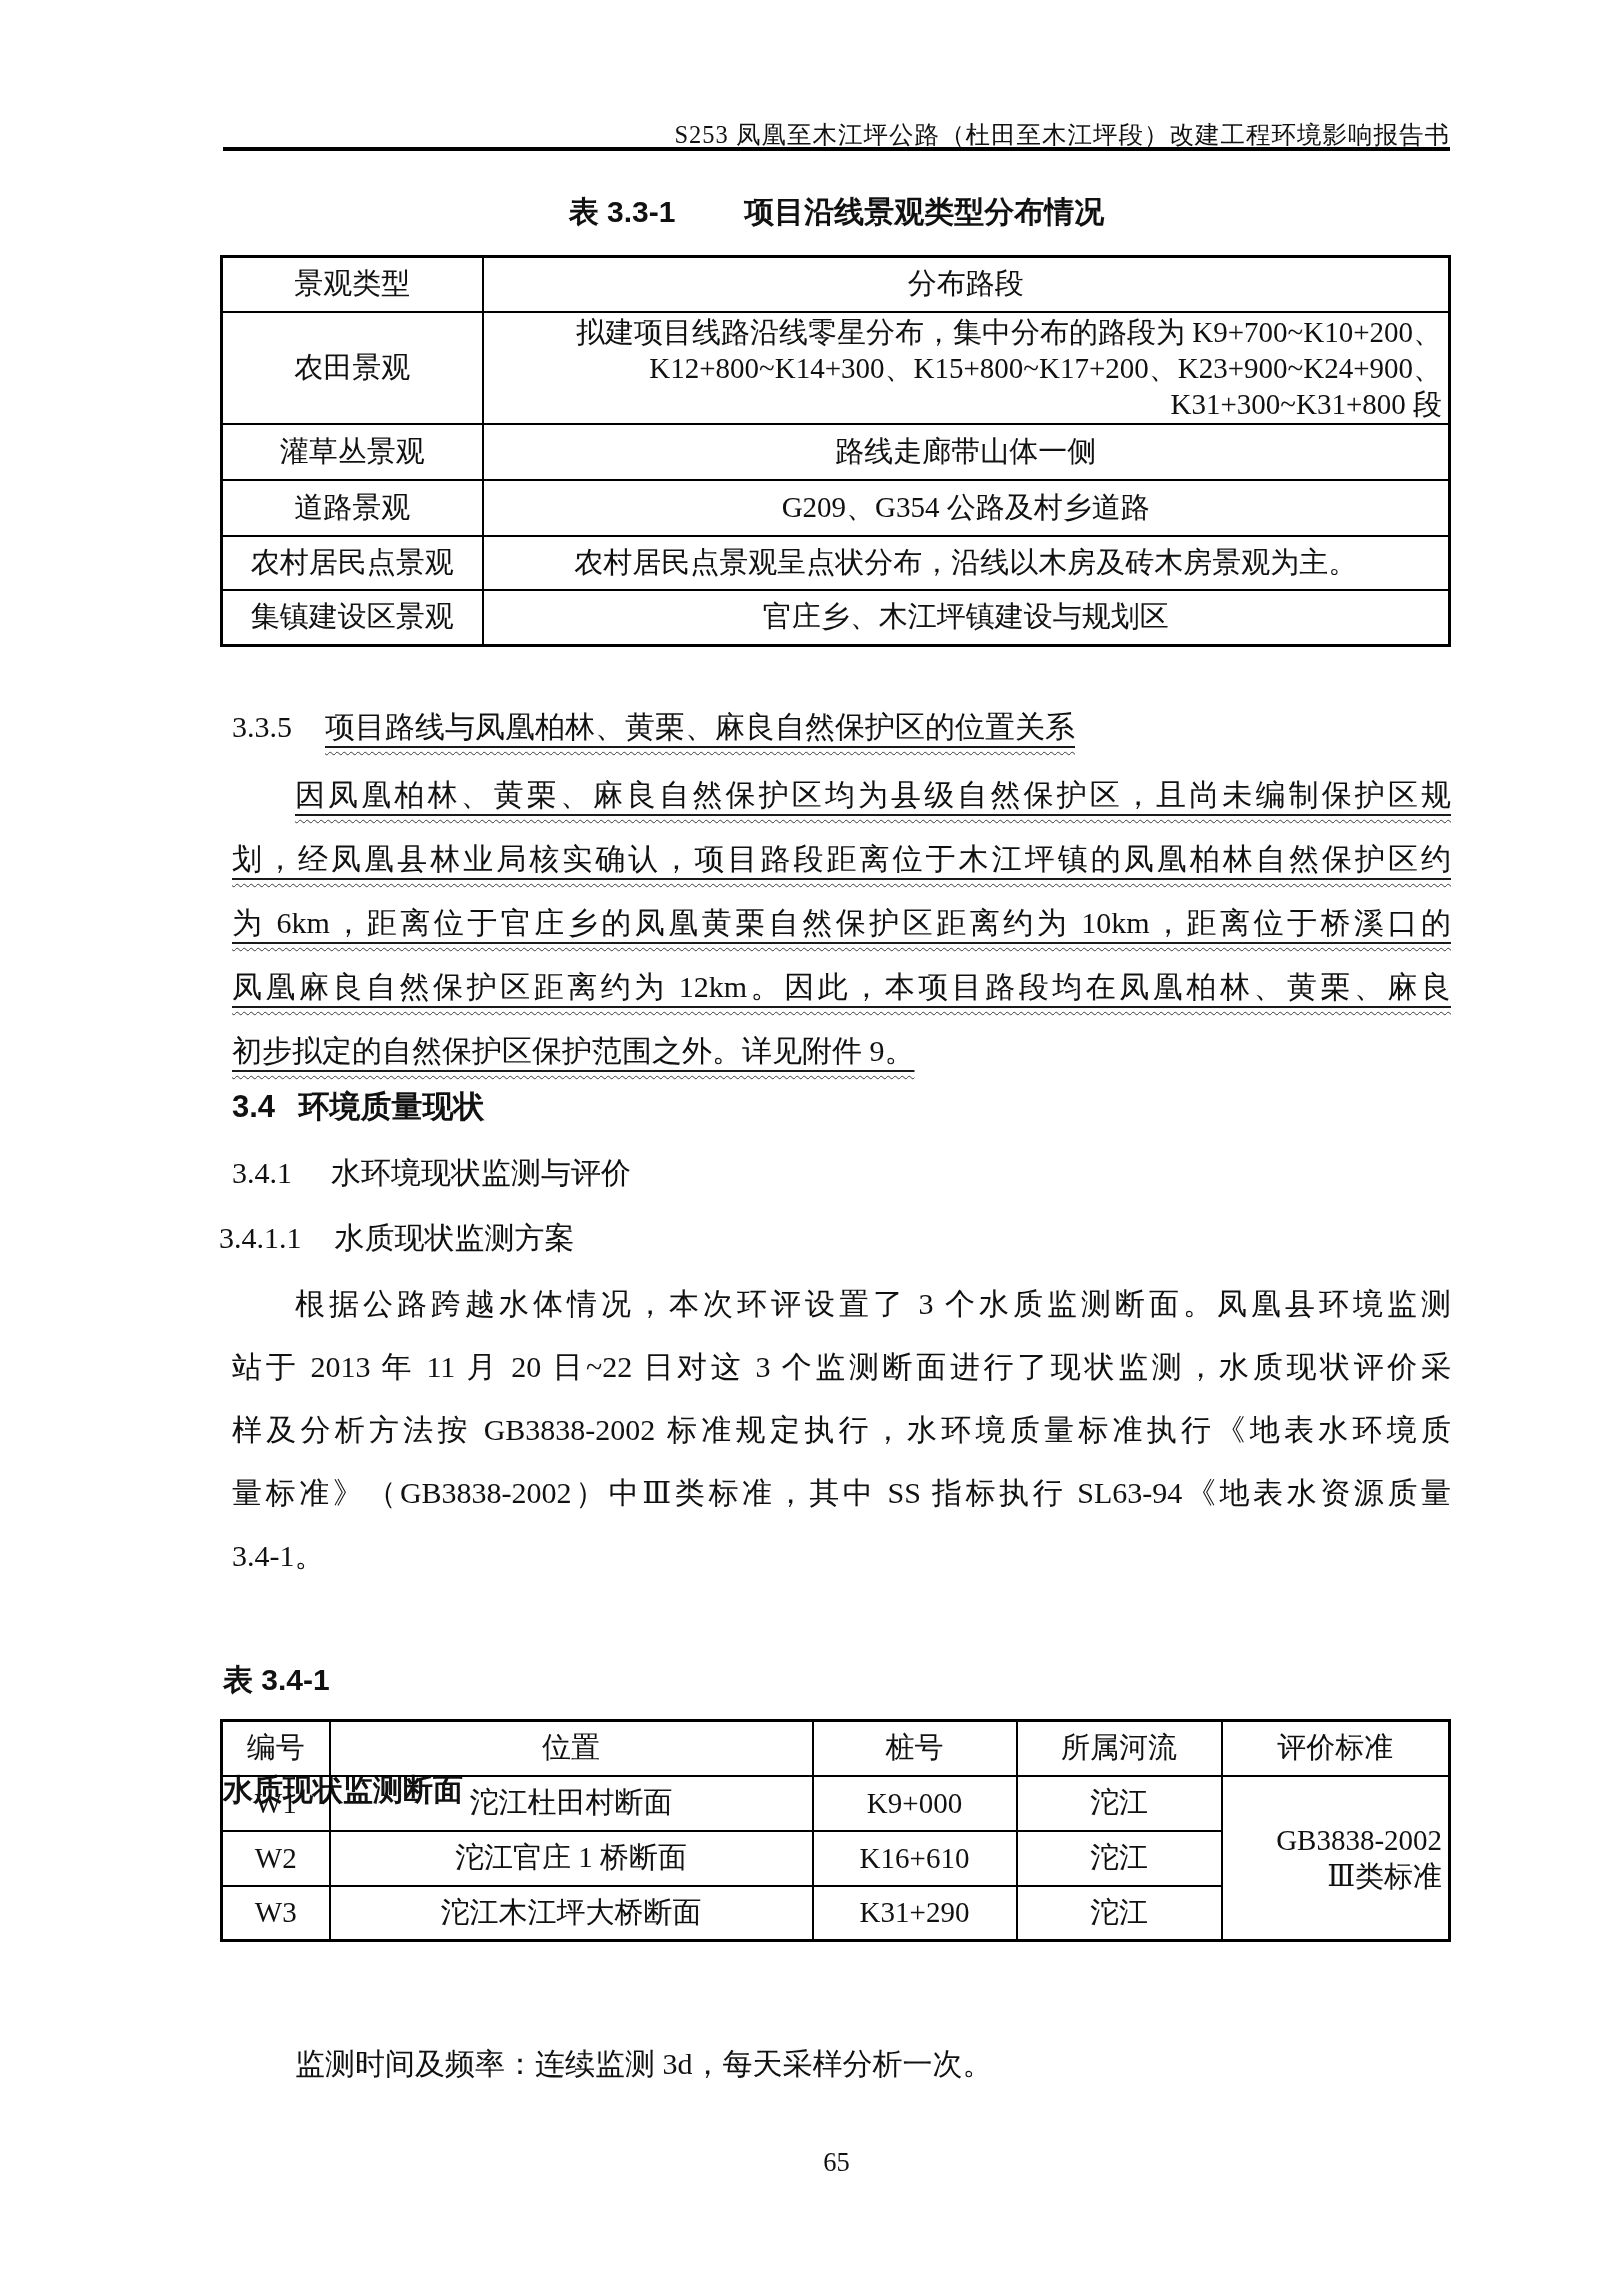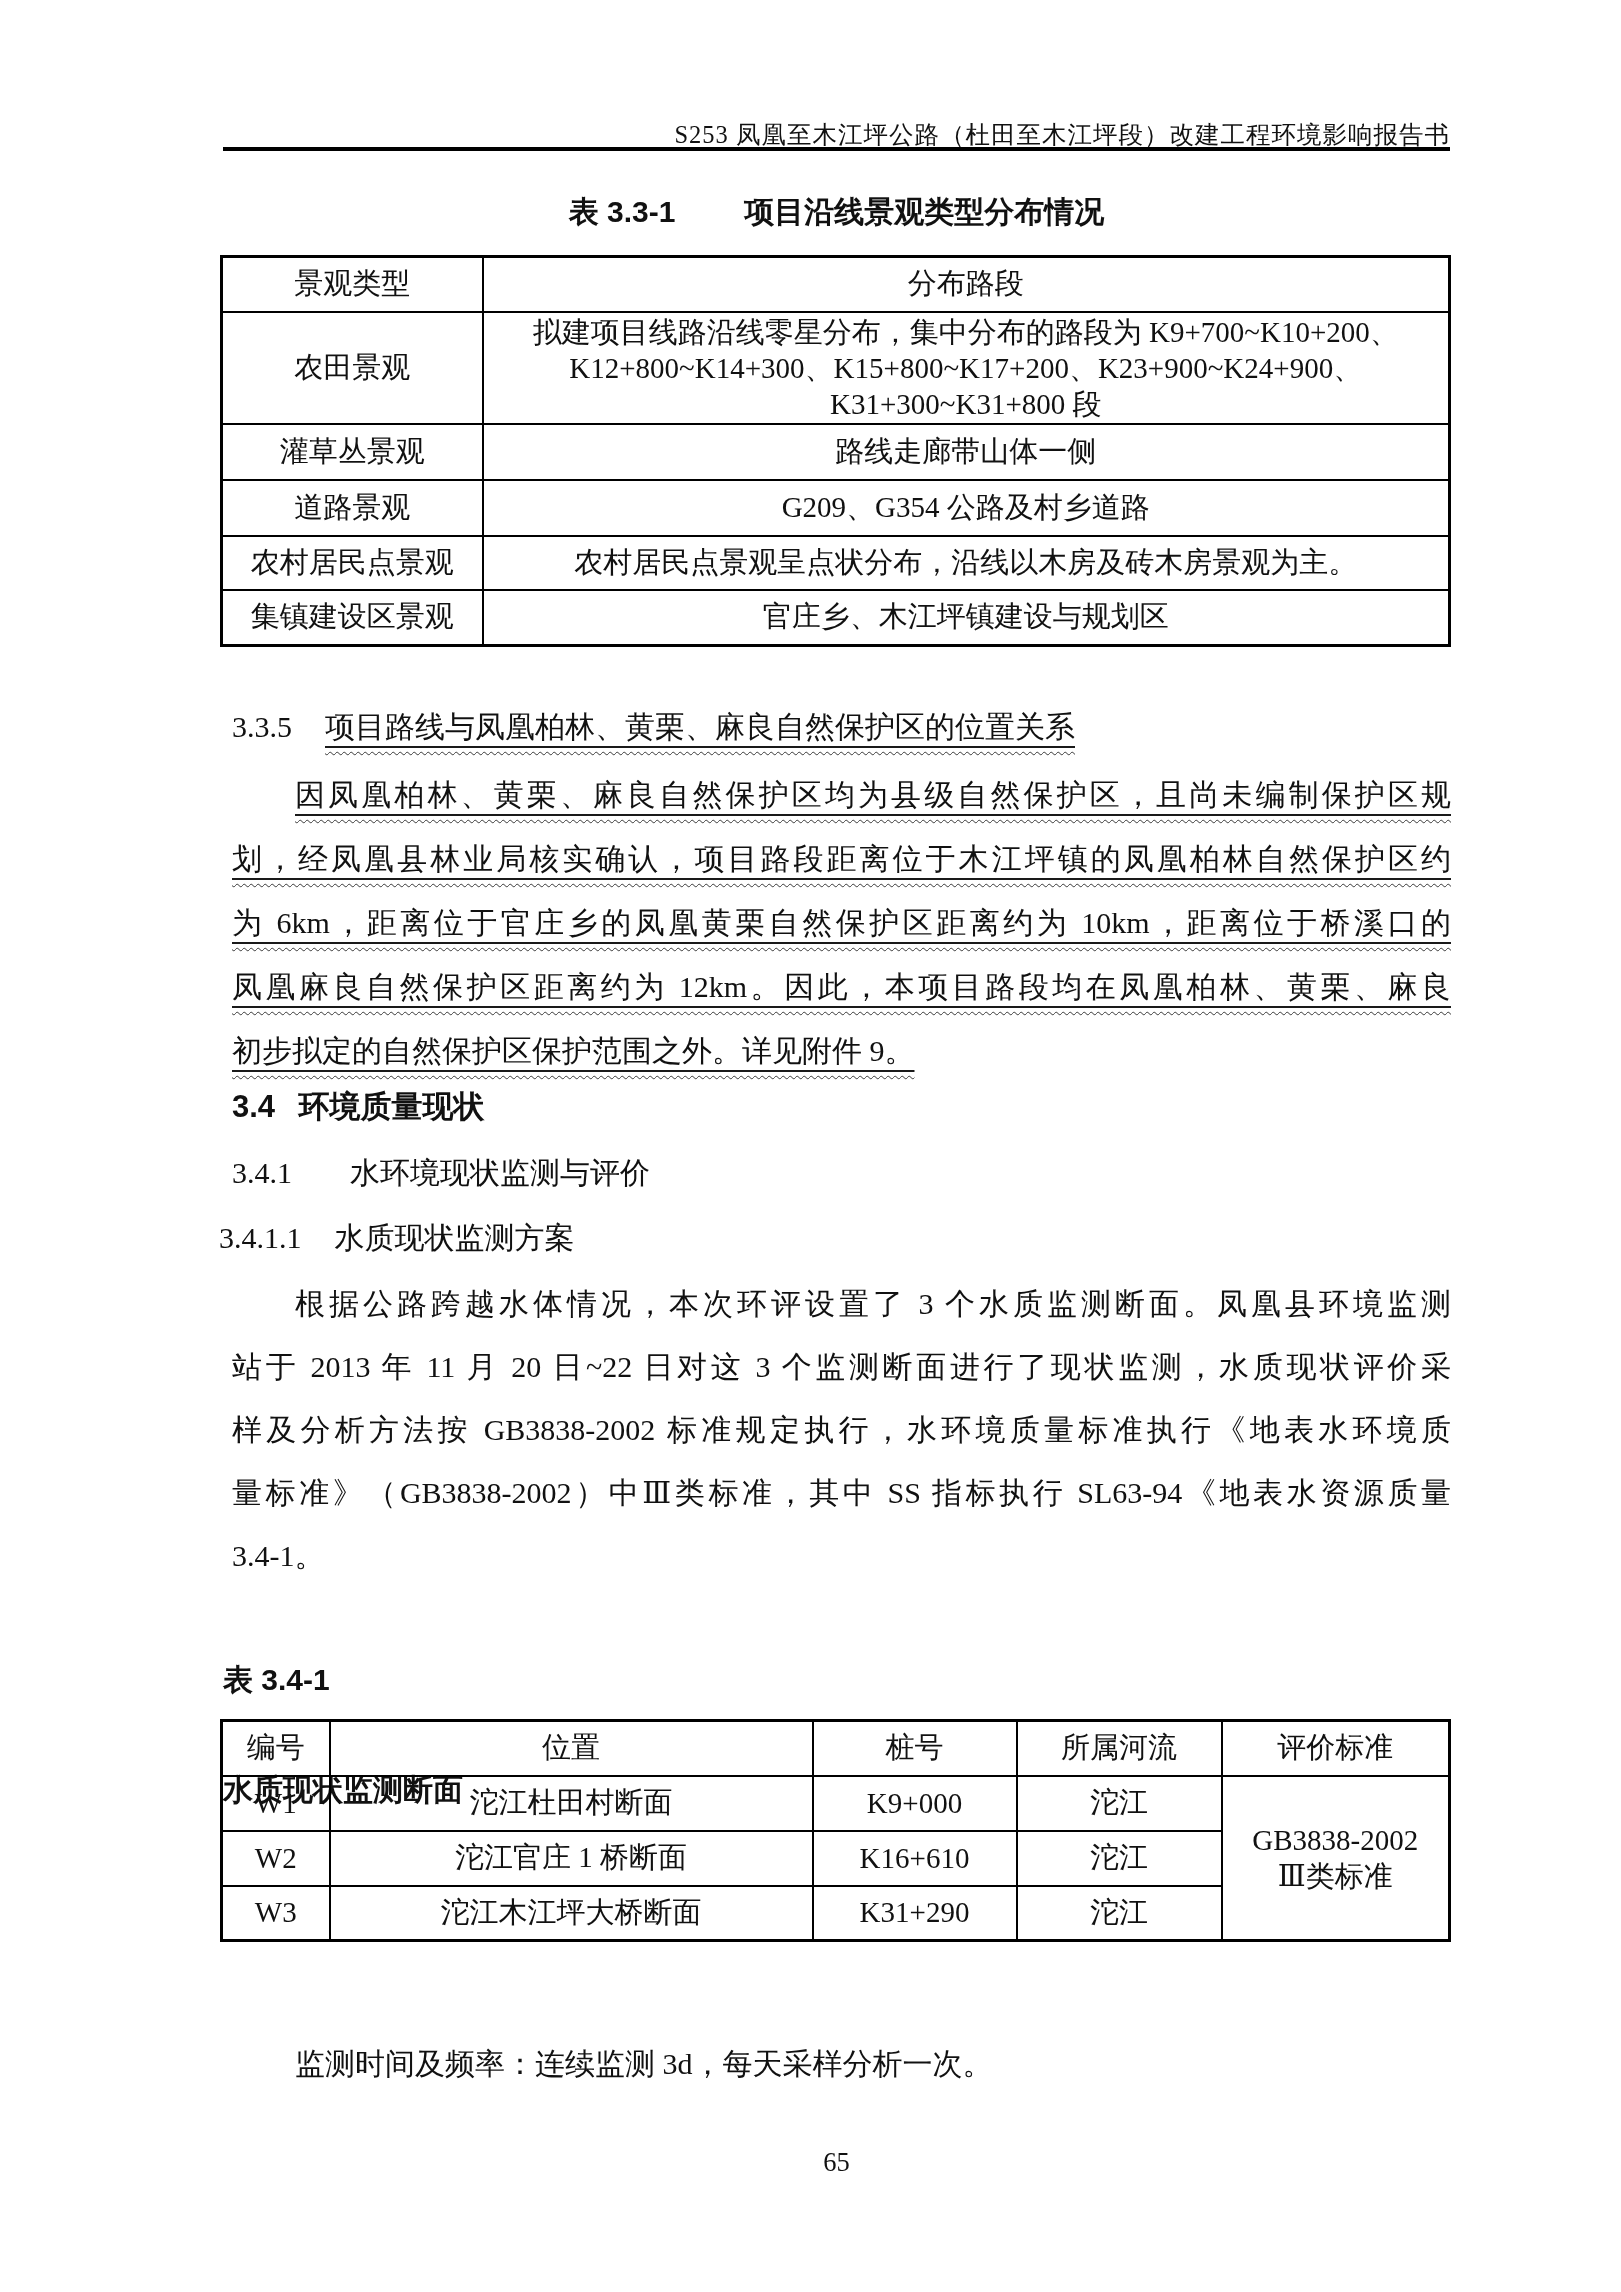--- a/index.html
+++ b/index.html
@@ -35,35 +35,35 @@
   }
   table.doc td, table.doc th {
     border-style:solid; border-color:#000;
     border-width:2.9px 2px;            
     text-align:center; vertical-align:middle;
     font-weight:normal; padding:0 5.9px; overflow:hidden;
   }
   table.t1 { top:255px; }
   table.t2 { top:1719px; }
   table.doc { border:3.9px solid #000; }
-  .cell-lines div { line-height:36px; }
+  .cell-lines div { line-height:36px;text-align:right; }
   
   .h335 {
     position:absolute; top:707px; left:232px;
     font-size:30px; white-space:nowrap;
   }
   .h335 .num { margin-right:33px; }
   .h34 {
     position:absolute; top:1086px; left:232px;
     font-family:"Liberation Sans","DejaVu Sans",sans-serif;
     font-weight:bold; font-size:31px; white-space:nowrap;
   }
   .h34 .num { margin-right:23.5px; }
   .h341 { position:absolute; top:1153px; left:232px; font-size:30px; white-space:nowrap; }
-  .h341 .num { margin-right:58px; }
+  .h341 .num { margin-right:39px; }
   .h3411 { position:absolute; top:1218px; left:219px; font-size:30px; white-space:nowrap; }
   .h3411 .num { margin-right:33px; }
   
   .para { position:absolute; left:232px; width:1219px; font-size:30px; }
   .para .ln { height:64px; line-height:57px; }
   .para2 .ln { height:63px; line-height:55px; }
   .just { text-align:justify; text-align-last:justify; }
   .indent { padding-left:63px; }
   .para1 { top:766px; }
   .para2 { top:1276px; }

